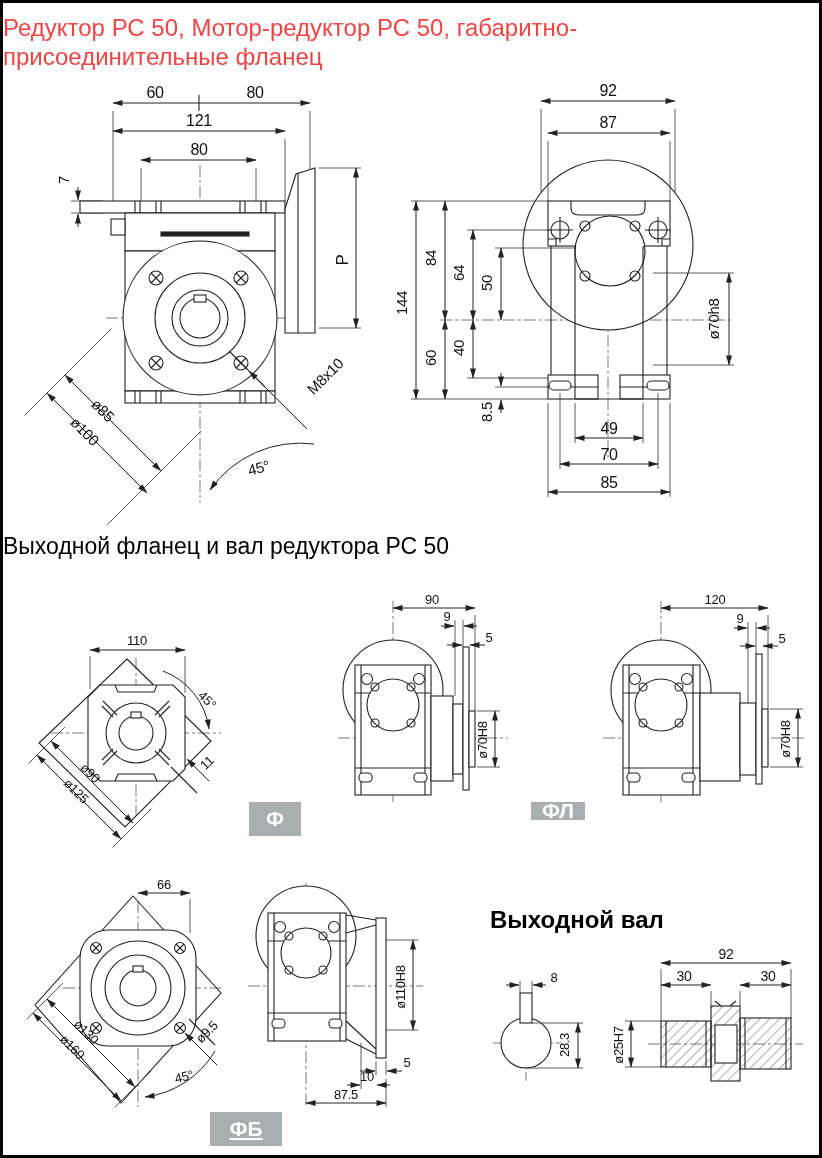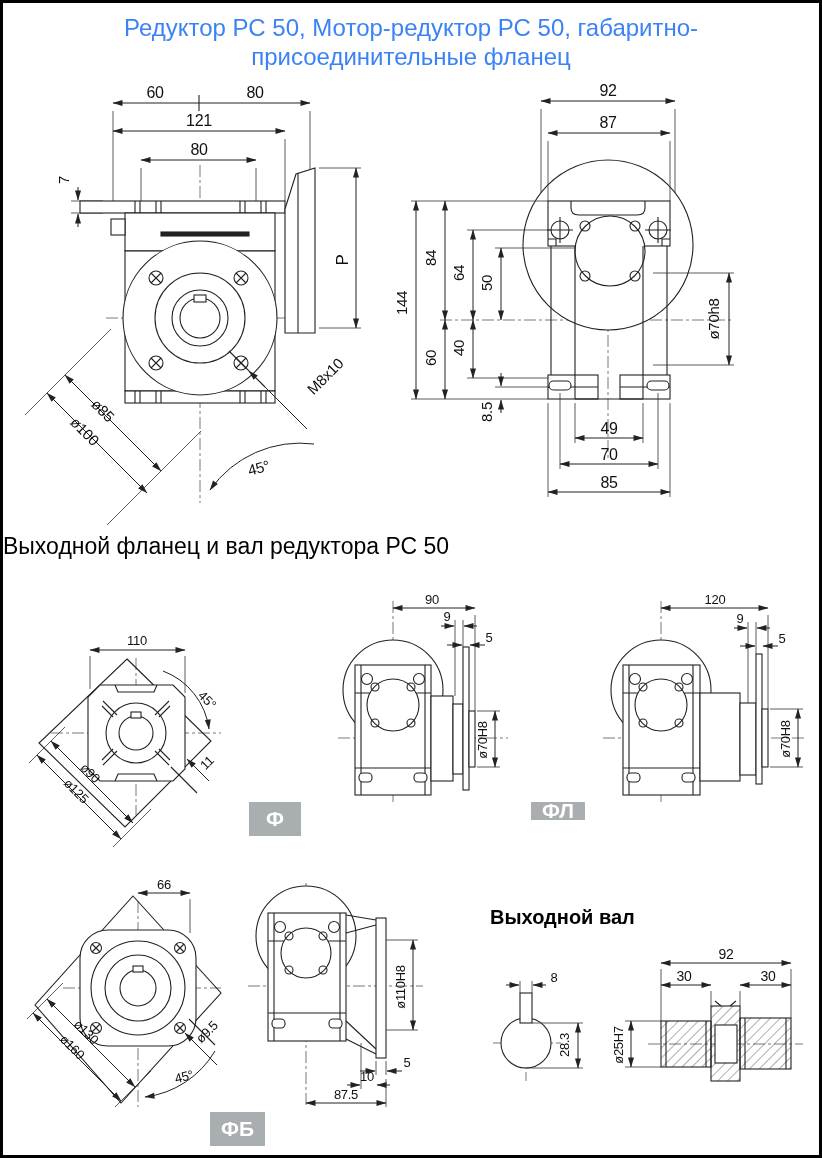--- a/index.html
+++ b/index.html
@@ -2,37 +2,37 @@
 <html><head>
 <meta charset="utf-8">
 <style>
   html,body{margin:0;padding:0;background:#e8e8e8;}
   .page{
     position:relative;width:822px;height:1158px;margin:0 auto;
     background:#fff;border:3px solid #000;box-sizing:border-box;overflow:hidden;
     font-family:"Liberation Sans",sans-serif;color:#000;
   }
   .main-title{
-    position:absolute;top:10px;left:0;width:816px;text-align:center;
-    font-size:24px;line-height:1.22;color:#3b82f6;
+    position:absolute;top:10px;left:0;width:816px;
+    font-size:24px;line-height:1.22;color:#ef4444;
   }
   .sec-title{
     position:absolute;top:530px;left:0;width:816px;
     font-size:23px;color:#000;
   }
   .shaft-title{
-    position:absolute;top:903px;left:487px;font-size:20px;font-weight:bold;color:#000;
+    position:absolute;top:903px;left:487px;font-size:24px;font-weight:bold;color:#000;
   }
   .badge{
     position:absolute;background:#a9aeb1;color:#fff;font-weight:bold;
     font-size:21px;text-align:center;display:flex;align-items:center;justify-content:center;
   }
   .badge-f{left:246px;top:799px;width:52px;height:34px;}
   .badge-fl{left:528px;top:799px;width:54px;height:18px;}
-  .badge-fb{left:207px;top:1109px;width:55px;height:34px;}
+  .badge-fb{left:207px;top:1109px;width:72px;height:34px;text-decoration:underline;}
   svg.draw{position:absolute;left:0;top:0;}
   
   .s{stroke:#222;stroke-width:1.1;fill:none;}
   .f{stroke:#222;stroke-width:1.1;fill:#fff;}
   .fb{stroke:#222;stroke-width:1.1;fill:#222;}
   .c{stroke:#555;stroke-width:.8;fill:none;stroke-dasharray:12 3 3 3;}
   .e{stroke:#333;stroke-width:.8;fill:none;}
   .d{stroke:#222;stroke-width:1;fill:none;marker-start:url(#arr);marker-end:url(#arr);}
   .d1{stroke:#222;stroke-width:1;fill:none;marker-end:url(#arr);}
   text.t{font-family:"Liberation Sans",sans-serif;fill:#111;letter-spacing:-.3px;}

